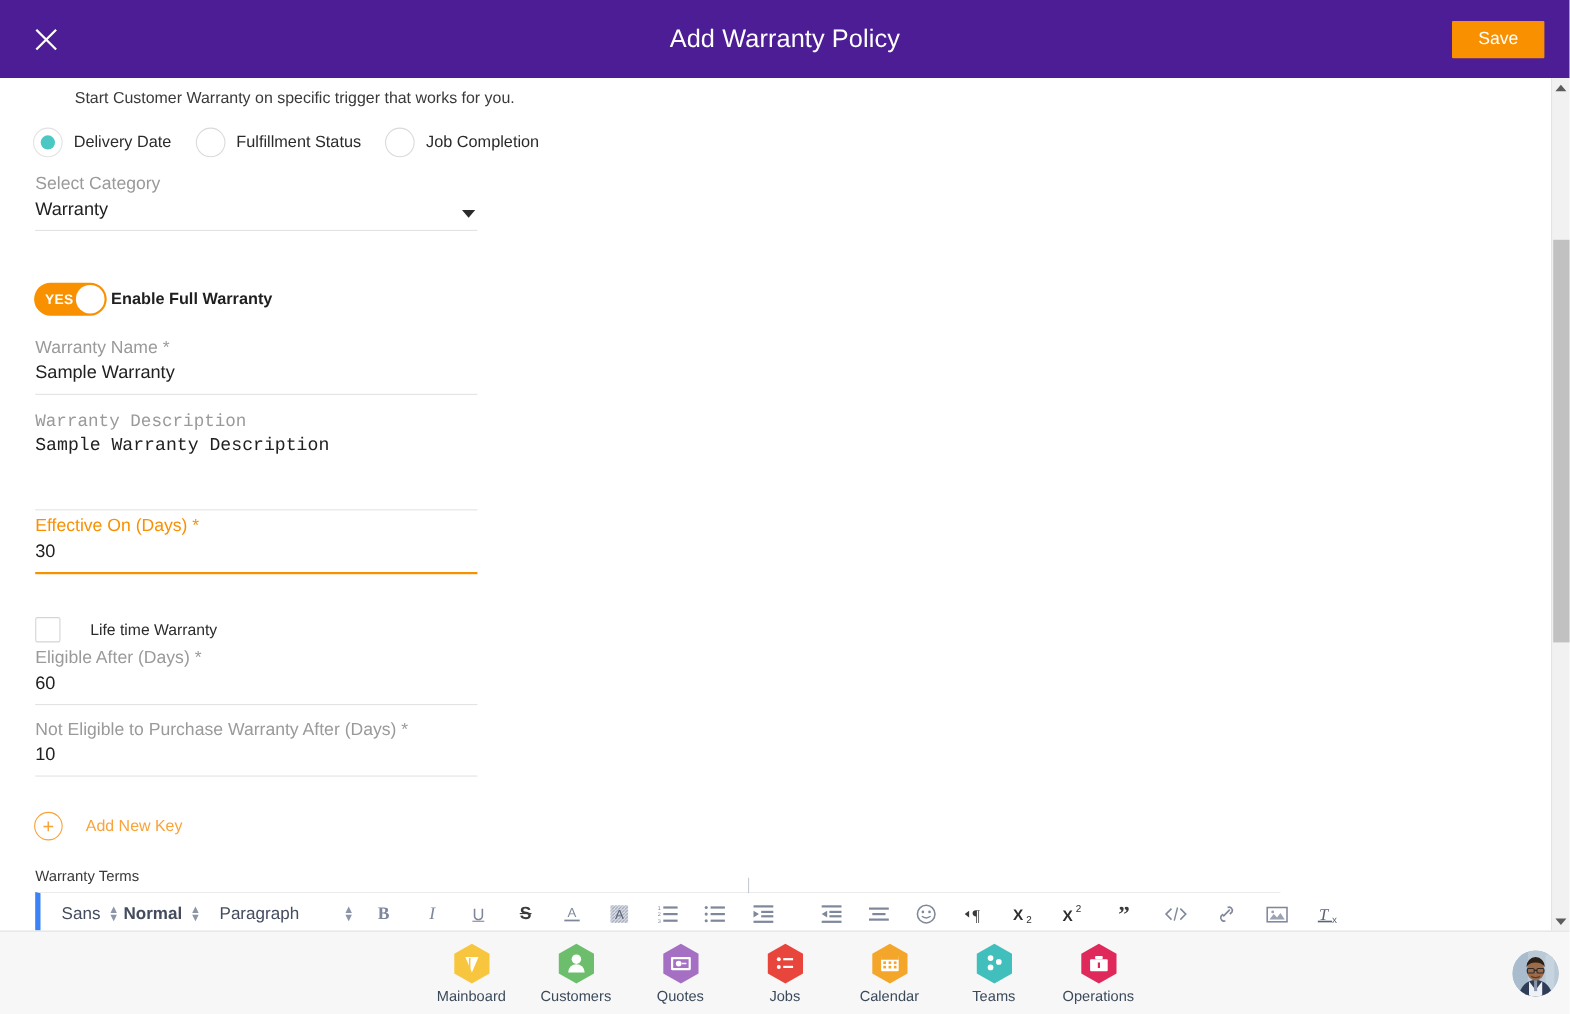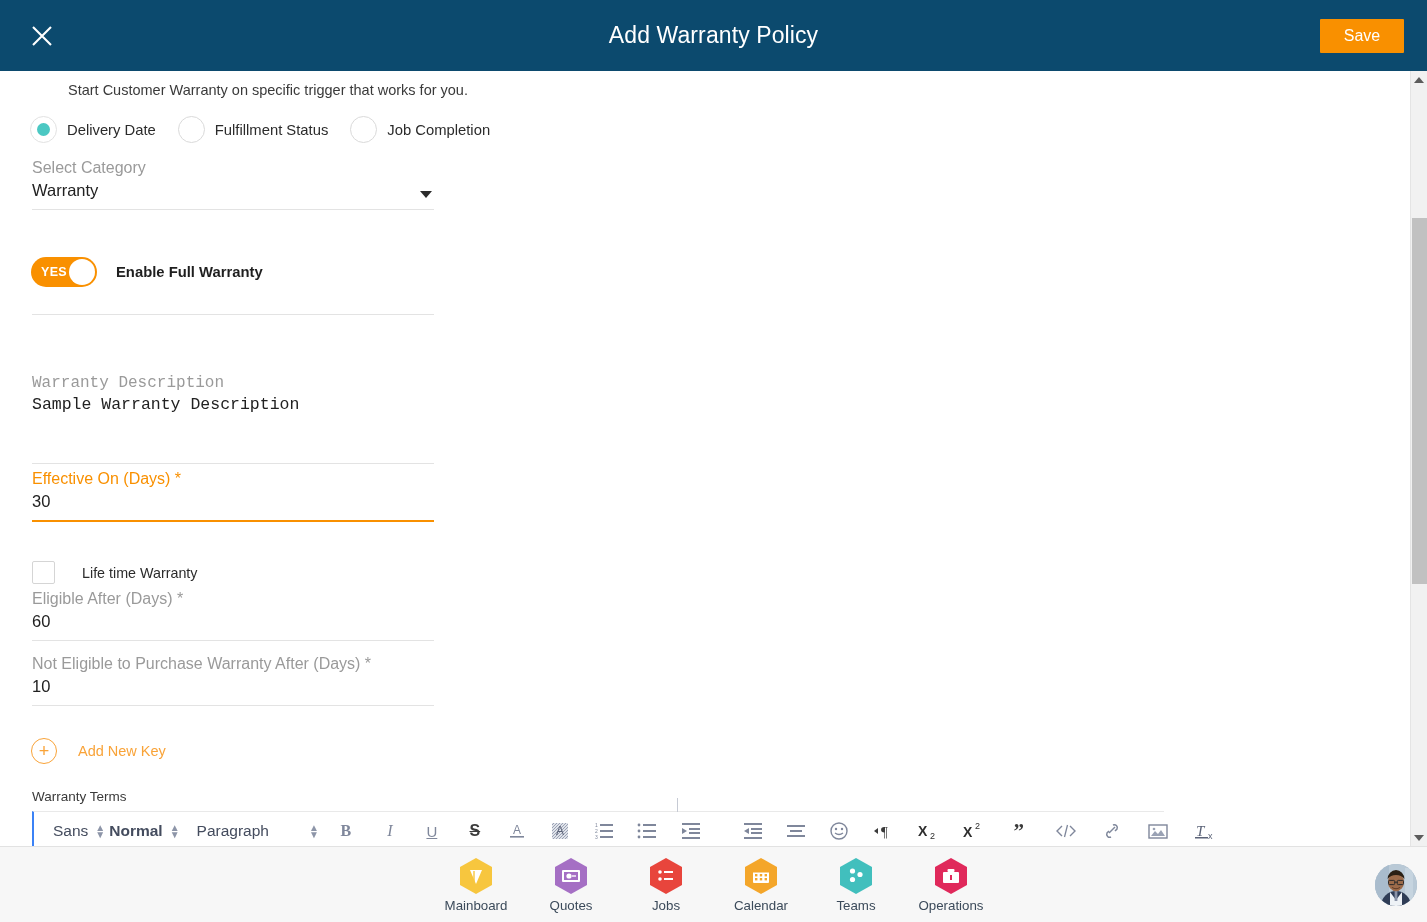--- a/index.html
+++ b/index.html
@@ -15,21 +15,21 @@
     width: 1427px;
     height: 922px;
     background: #ffffff;
   }
 
   
   .header {
     position: absolute;
     top: 0; left: 0;
     width: 1427px; height: 71px;
-    background: #0c4a6e;
+    background: #4c1d95;
   }
   .close-btn {
     position: absolute;
     left: 22px; top: 16px;
     width: 40px; height: 40px;
     display: flex; align-items: center; justify-content: center;
     cursor: pointer;
   }
   .close-btn svg { display:block; }
   .header-title {
@@ -170,21 +170,21 @@
     letter-spacing: 0.3px;
   }
   .toggle-knob {
     position: absolute;
     right: 2px; top: 2px;
     width: 26px; height: 26px;
     border-radius: 50%;
     background: #ffffff;
   }
   .toggle-label {
-    margin-left: 19px;
+    margin-left: 4px;
     font-size: 14.8px;
     font-weight: bold;
     color: #1f1f1f;
     white-space: nowrap;
   }
 
   
   .checkbox-row {
     position: absolute;
     left: 32px; top: 490px;
@@ -238,21 +238,21 @@
     left: 32px; top: 718px;
     font-size: 13.5px;
     color: #3a3a3a;
     white-space: nowrap;
   }
   .editor-wrap {
     position: absolute;
     left: 32px; top: 740px;
     width: 1132px;
     height: 40px;
-    border-left: 2px solid #3b82f6;
+    border-left: 5px solid #3b82f6;
     border-top: 1px solid #e9e9e9;
   }
   .editor-toolbar {
     position: absolute;
     left: 0; top: 0;
     width: 1378px; height: 38px;
     display: flex; align-items: center;
     background: #ffffff;
   }
   .tb-select {
@@ -405,20 +405,22 @@
 
       <div class="toggle-row">
         <div class="toggle">
           <span class="toggle-text">YES</span>
           <span class="toggle-knob"></span>
         </div>
         <span class="toggle-label">Enable Full Warranty</span>
       </div>
 
       <div class="field" style="top:237px;">
+        <div class="field-label">Warranty Name *</div>
+        <div class="field-value">Sample Warranty</div>
         <div class="field-underline"></div>
       </div>
 
       <div class="field" style="top:303px;font-family:Liberation Mono, monospace;">
         <div class="field-label">Warranty Description</div>
         <div class="field-value">Sample Warranty Description</div>
         <div class="field-underline" style="margin-top:45px;"></div>
       </div>
 
       <div class="field" style="top:399px;">
@@ -636,20 +638,30 @@
         <span class="nav-hex">
           <svg width="34" height="38" viewBox="0 0 34 38">
             <polygon points="17,1 33,10 33,28 17,37 1,28 1,10" fill="#F7C63E"></polygon>
             <path d="M11 13 L23 13 L17 27 Z" fill="#ffffff"></path>
             <path d="M15 14 L15 25" stroke="#F7C63E" stroke-width="1.4"></path>
           </svg>
         </span>
         <span class="nav-label">Mainboard</span>
       </div>
 
+      <div class="nav-item">
+        <span class="nav-hex">
+          <svg width="34" height="38" viewBox="0 0 34 38">
+            <polygon points="17,1 33,10 33,28 17,37 1,28 1,10" fill="#6CBE6C"></polygon>
+            <circle cx="17" cy="15" r="4.3" fill="#ffffff"></circle>
+            <path d="M9.5 27 a7.5 7.5 0 0 1 15 0 Z" fill="#ffffff"></path>
+          </svg>
+        </span>
+        <span class="nav-label">Customers</span>
+      </div>
 
       <div class="nav-item">
         <span class="nav-hex">
           <svg width="34" height="38" viewBox="0 0 34 38">
             <polygon points="17,1 33,10 33,28 17,37 1,28 1,10" fill="#A56FC4"></polygon>
             <rect x="8" y="13" width="18" height="12" rx="1" fill="#ffffff"></rect>
             <rect x="10" y="15" width="14" height="8" fill="#A56FC4"></rect>
             <circle cx="15" cy="19" r="2.6" fill="#ffffff"></circle>
             <path d="M18 19 L22 19" stroke="#ffffff" stroke-width="1.4"></path>
           </svg>

